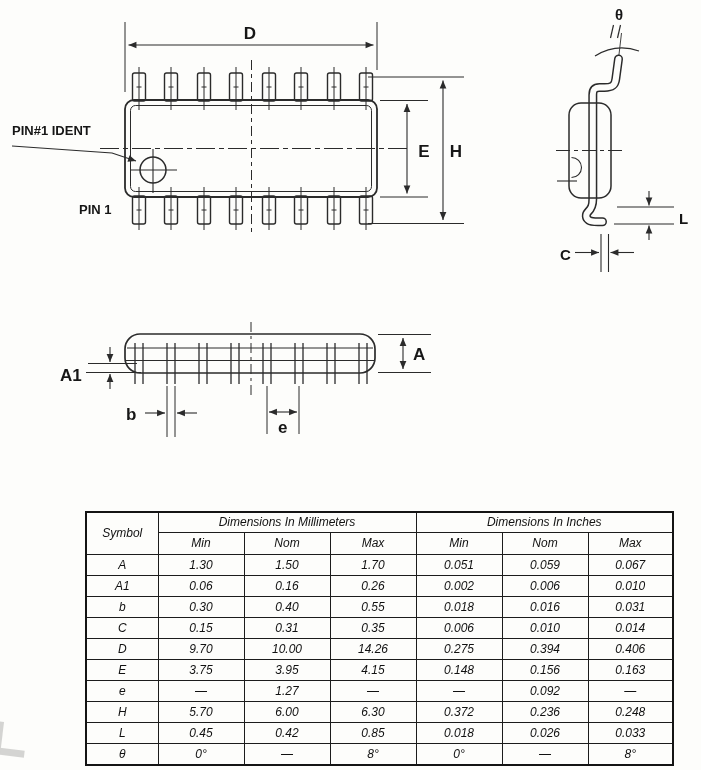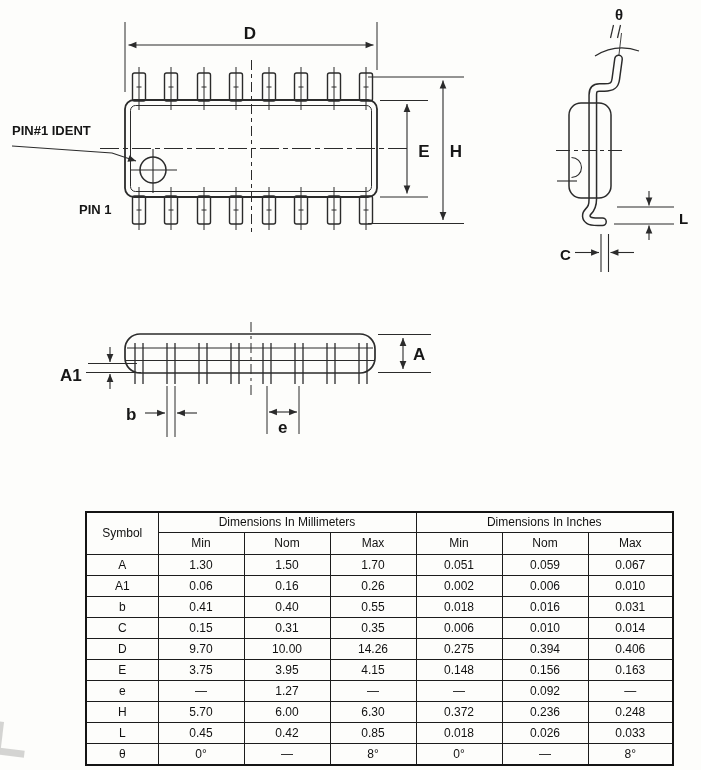--- a/index.html
+++ b/index.html
@@ -7,21 +7,21 @@
     position:relative;width:701px;height:770px;background:#fdfdfb;
     font-family:"Liberation Sans",sans-serif;overflow:hidden;
   }
   svg{position:absolute;left:0;top:0;}
   svg text{fill:#161616;stroke:none;font-family:"Liberation Sans",sans-serif;}
   .dim-label{font-size:17px;font-weight:bold;}
   .dim-label-sm{font-size:15px;font-weight:bold;}
   .note-label{font-size:13px;font-weight:bold;}
   .lead-outer{stroke:#2b2b2b;stroke-width:9;fill:none;stroke-linecap:round;stroke-linejoin:round;}
   .lead-inner{stroke:#fdfdfb;stroke-width:6;fill:none;stroke-linecap:round;stroke-linejoin:round;}
-  .table-wrap{position:absolute;left:85px;top:511px;}
+  .table-wrap{position:absolute;left:85px;top:511px;font-style:italic;}
   table.dim-table{border-collapse:collapse;table-layout:fixed;border:2px solid #141414;}
   table.dim-table td{
     border:1.4px solid #1c1c1c;text-align:center;vertical-align:middle;
     font-size:12px;color:#111;padding:0;height:20px;line-height:20px;overflow:hidden;
     font-weight:normal;
   }
   table.dim-table tr.h1 td{height:19px;line-height:19px;}
   table.dim-table tr.h2 td{height:21px;line-height:21px;}
   .watermark{
     position:absolute;left:-5px;top:723px;width:24px;height:26px;
@@ -250,21 +250,21 @@
           <td>A1</td>
           <td>0.06</td>
           <td>0.16</td>
           <td>0.26</td>
           <td>0.002</td>
           <td>0.006</td>
           <td>0.010</td>
         </tr>
         <tr>
           <td>b</td>
-          <td>0.41</td>
+          <td>0.30</td>
           <td>0.40</td>
           <td>0.55</td>
           <td>0.018</td>
           <td>0.016</td>
           <td>0.031</td>
         </tr>
         <tr>
           <td>C</td>
           <td>0.15</td>
           <td>0.31</td>

